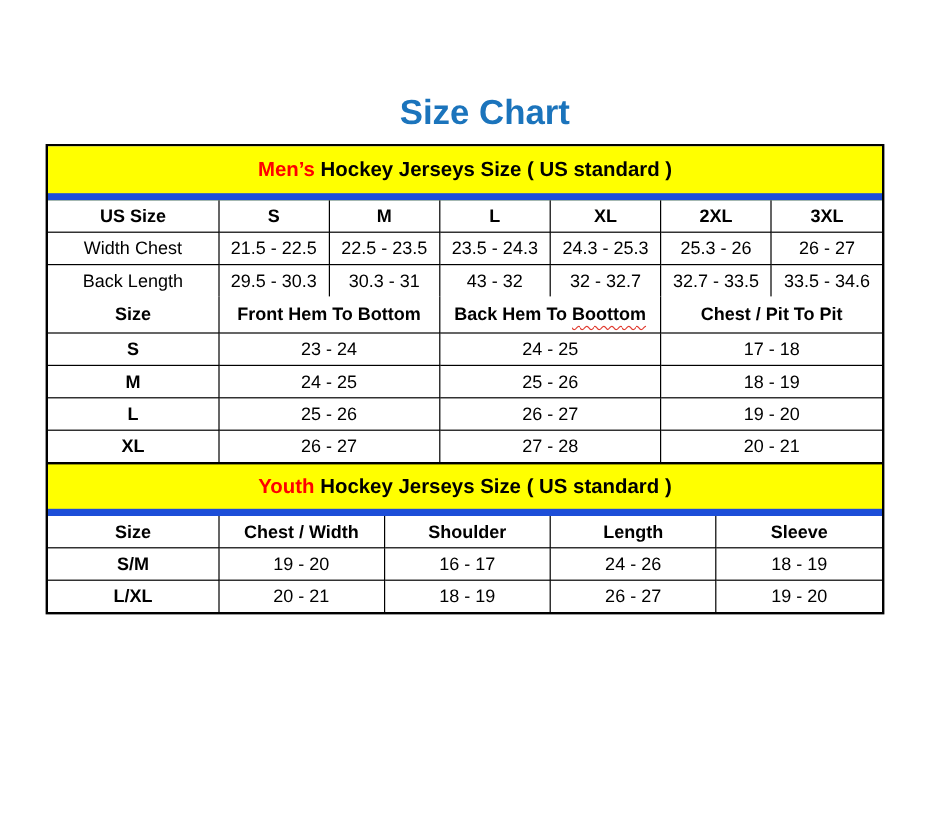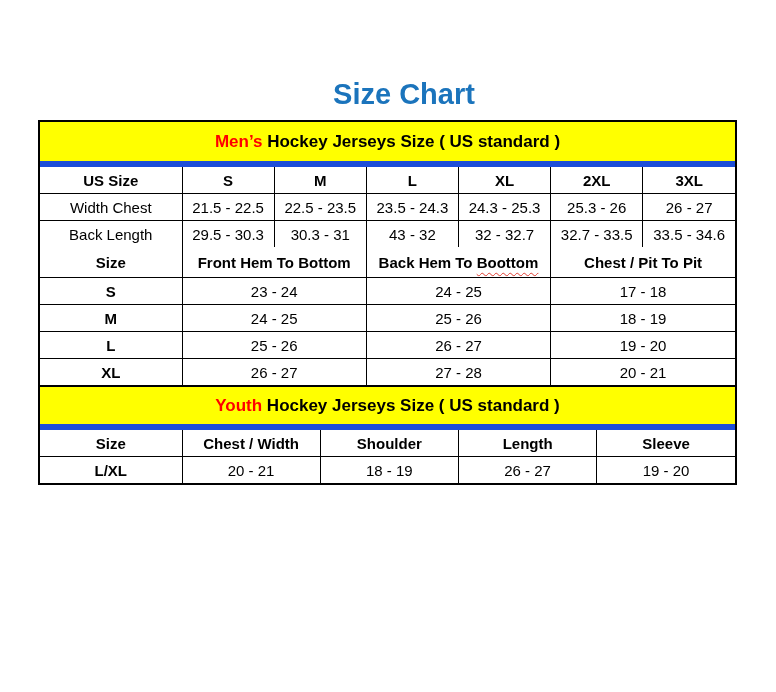--- a/index.html
+++ b/index.html
@@ -150,20 +150,27 @@
       </colgroup>
     <tbody>
         <tr class="hd">
       <td>Size</td>
       <td>Chest / Width</td>
       <td>Shoulder</td>
       <td>Length</td>
       <td>Sleeve</td>
     </tr>
     <tr>
+      <td class="b">S/M</td>
+      <td>19 - 20</td>
+      <td>16 - 17</td>
+      <td>24 - 26</td>
+      <td>18 - 19</td>
+    </tr>
+    <tr>
       <td class="b">L/XL</td>
       <td>20 - 21</td>
       <td>18 - 19</td>
       <td>26 - 27</td>
       <td>19 - 20</td>
     </tr>
   </tbody>
     </table>
 
 </div>

